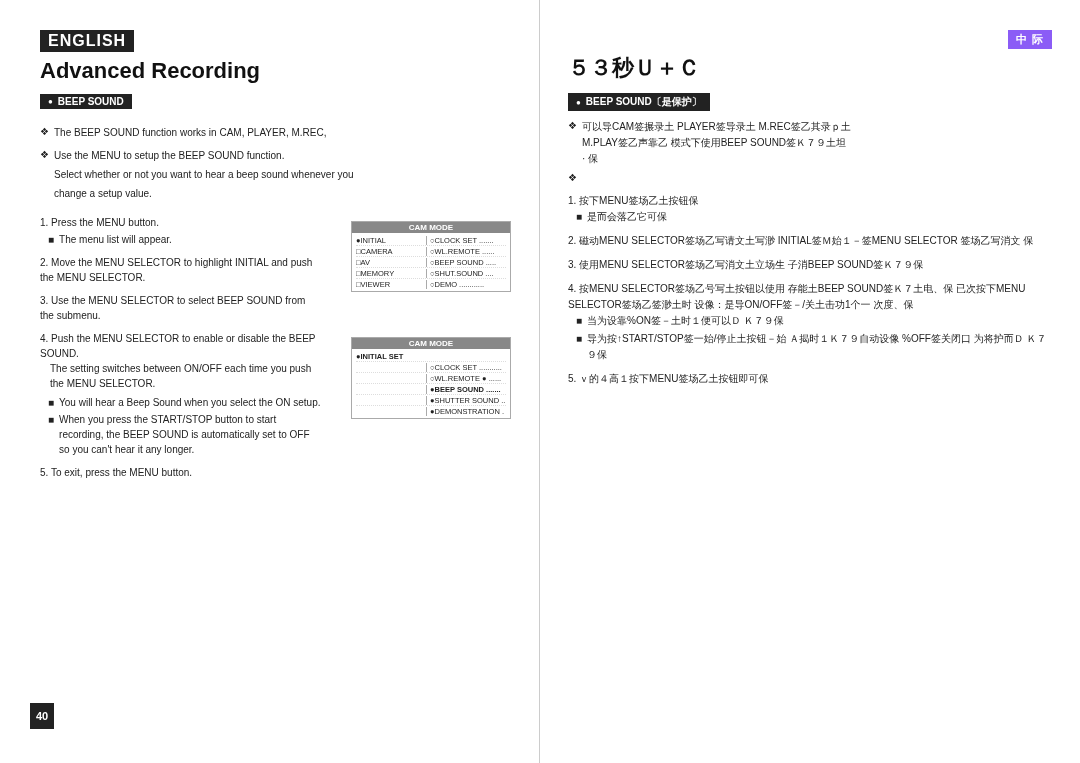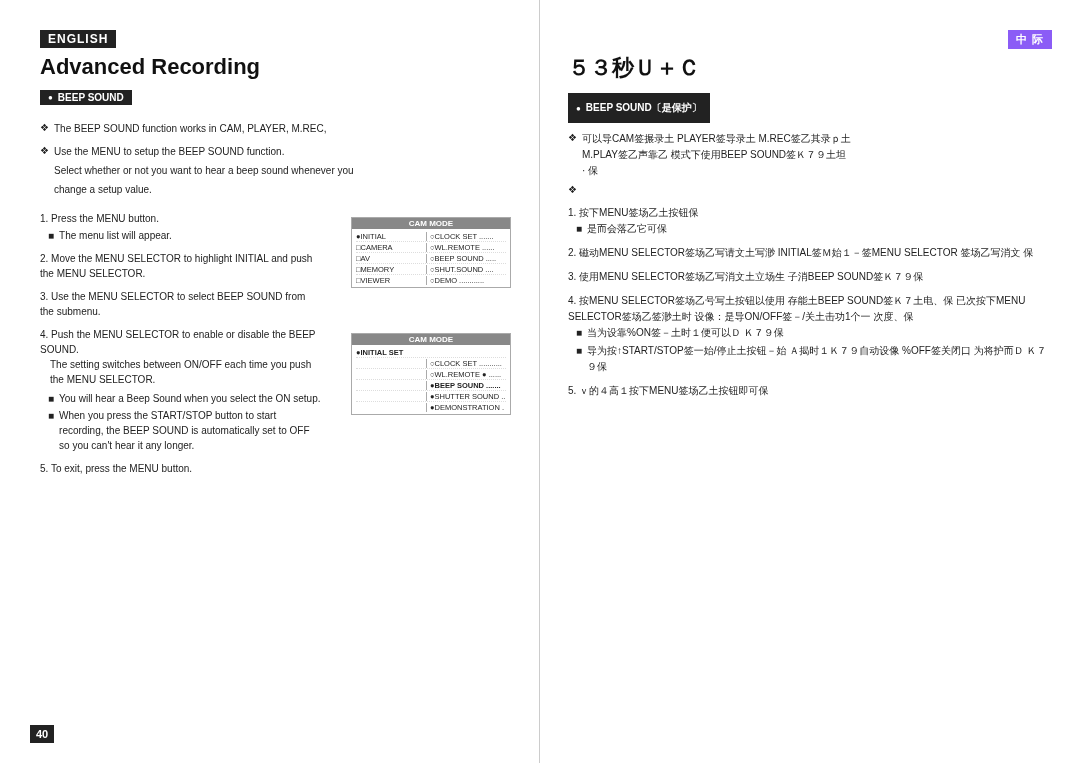--- a/index.html
+++ b/index.html
@@ -31,21 +31,21 @@
     .right-col {
       width: 540px;
       padding: 30px 28px 20px 28px;
       position: relative;
     }
     
     .english-badge {
       display: inline-block;
       background: #222;
       color: #fff;
-      font-size: 12px;
+      font-size: 16px;
       font-weight: bold;
       padding: 2px 8px;
       margin-bottom: 4px;
       letter-spacing: 1px;
     }
     
     .chinese-badge {
       display: inline-block;
       background: #8b5cf6;
       color: #fff;
@@ -84,21 +84,21 @@
     .beep-sound-header::before {
       content: '●';
       margin-right: 5px;
       font-size: 8px;
     }
     .beep-sound-header-cn {
       background: #222;
       color: #fff;
       font-size: 10px;
       font-weight: bold;
-      padding: 8px 8px;
+      padding: 2px 8px;
       display: inline-flex;
       align-items: center;
       margin-bottom: 8px;
     }
     .beep-sound-header-cn::before {
       content: '●';
       margin-right: 5px;
       font-size: 8px;
     }
     .content-text {
@@ -194,28 +194,28 @@
       border: 1px solid #aaa;
       width: 160px;
       font-size: 8px;
       margin: 6px 0 6px 30px;
       float: right;
       clear: right;
     }
     
     .page-number {
       position: absolute;
-      bottom: 20px;
+      bottom: 34px;
       left: 30px;
       font-size: 11px;
       font-weight: bold;
       background: #222;
       color: #fff;
       width: 24px;
-      height: 18px;
+      height: 26px;
       display: flex;
       align-items: center;
       justify-content: center;
     }
     .chinese-text {
       font-size: 10px;
       line-height: 1.6;
       color: #222;
     }
     .cn-numbered-item {

